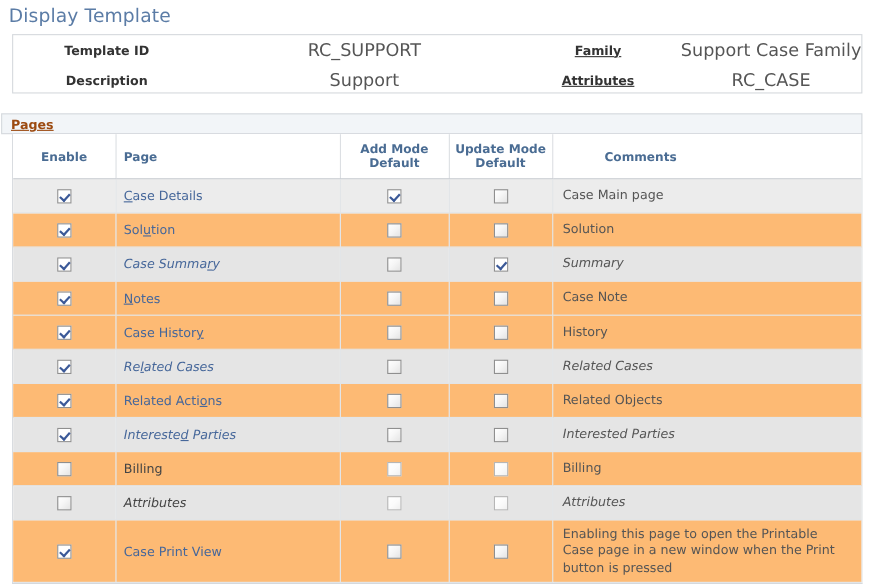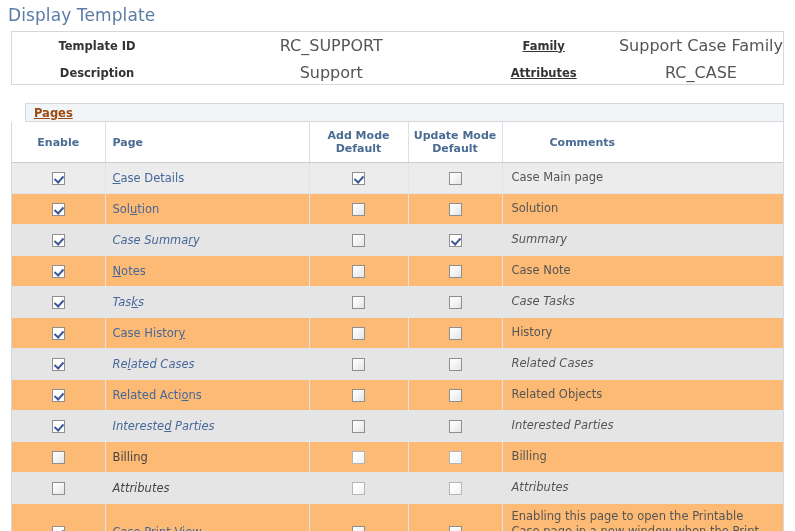--- a/index.html
+++ b/index.html
@@ -198,21 +198,21 @@
     </div>
     <div class="info-row">
       <div class="info-cell lab c-lab1">Description</div>
       <div class="info-cell val c-val1">Support</div>
       <div class="info-cell lab c-lab2">Attributes</div>
       <div class="info-cell val c-val2">RC_CASE</div>
     </div>
   </div>
 </div>
 
-<div class="group-header" style="margin:18px 11px 0 25px;text-decoration:underline;">Pages</div>
+<div class="group-header" style="margin:18px 11px 0 1px;text-decoration:underline;">Pages</div>
 
 <div class="group-box" style="margin-top:0;">
   <table class="grid">
     <colgroup>
       <col class="col-enable">
         <col class="col-page">
         <col class="col-add">
         <col class="col-update">
         <col class="col-comment">
     </colgroup>
@@ -261,29 +261,20 @@
         </tr>
         <tr class="r-alt">
           <td class="c"><span class="cb on"></span></td>
           <td class="l"><a class="pagelink"><u>N</u>otes</a></td>
           <td class="c"><span class="cb"></span></td>
           <td class="c"><span class="cb"></span></td>
           <td class="">
             <span class="comment-text">Case Note</span>
           </td>
         </tr>
-        <tr class="r-norm">
-          <td class="c"><span class="cb on"></span></td>
-          <td class="l"><a class="pagelink">Tas<u>k</u>s</a></td>
-          <td class="c"><span class="cb"></span></td>
-          <td class="c"><span class="cb"></span></td>
-          <td class="">
-            <span class="comment-text">Case Tasks</span>
-          </td>
-        </tr>
         <tr class="r-alt">
           <td class="c"><span class="cb on"></span></td>
           <td class="l"><a class="pagelink">Case Histor<u>y</u></a></td>
           <td class="c"><span class="cb"></span></td>
           <td class="c"><span class="cb"></span></td>
           <td class="">
             <span class="comment-text">History</span>
           </td>
         </tr>
         <tr class="r-norm">

